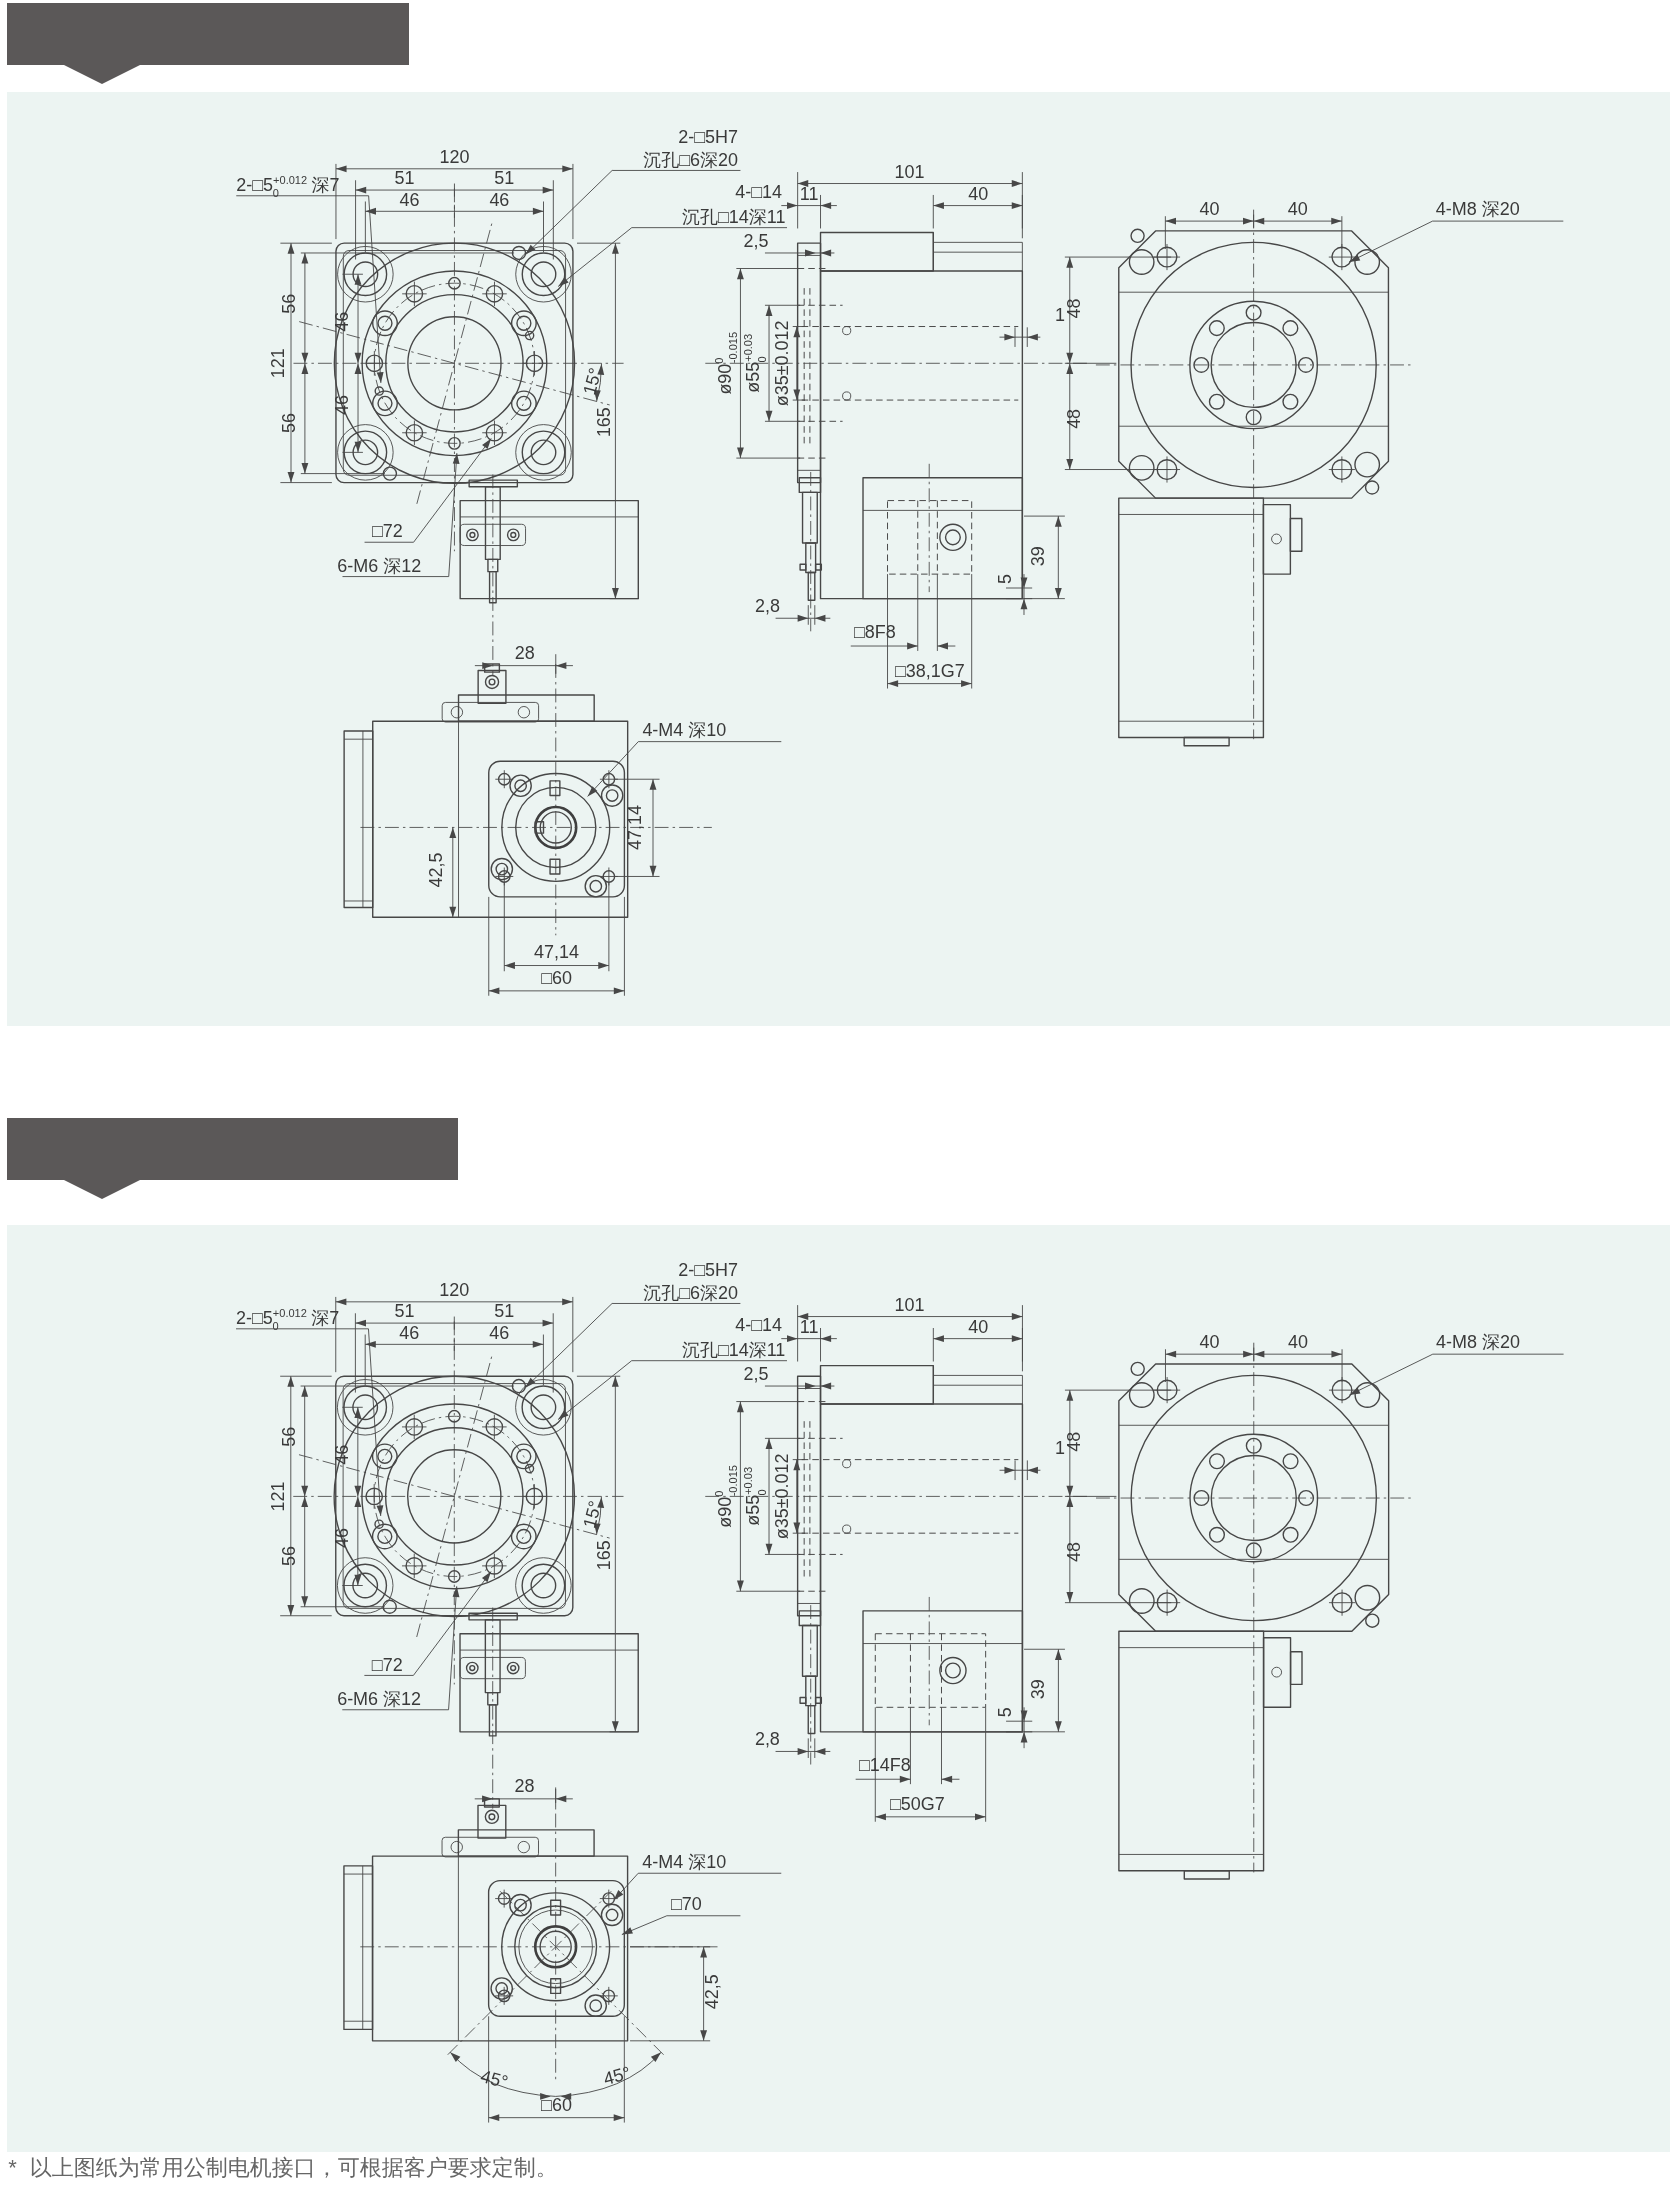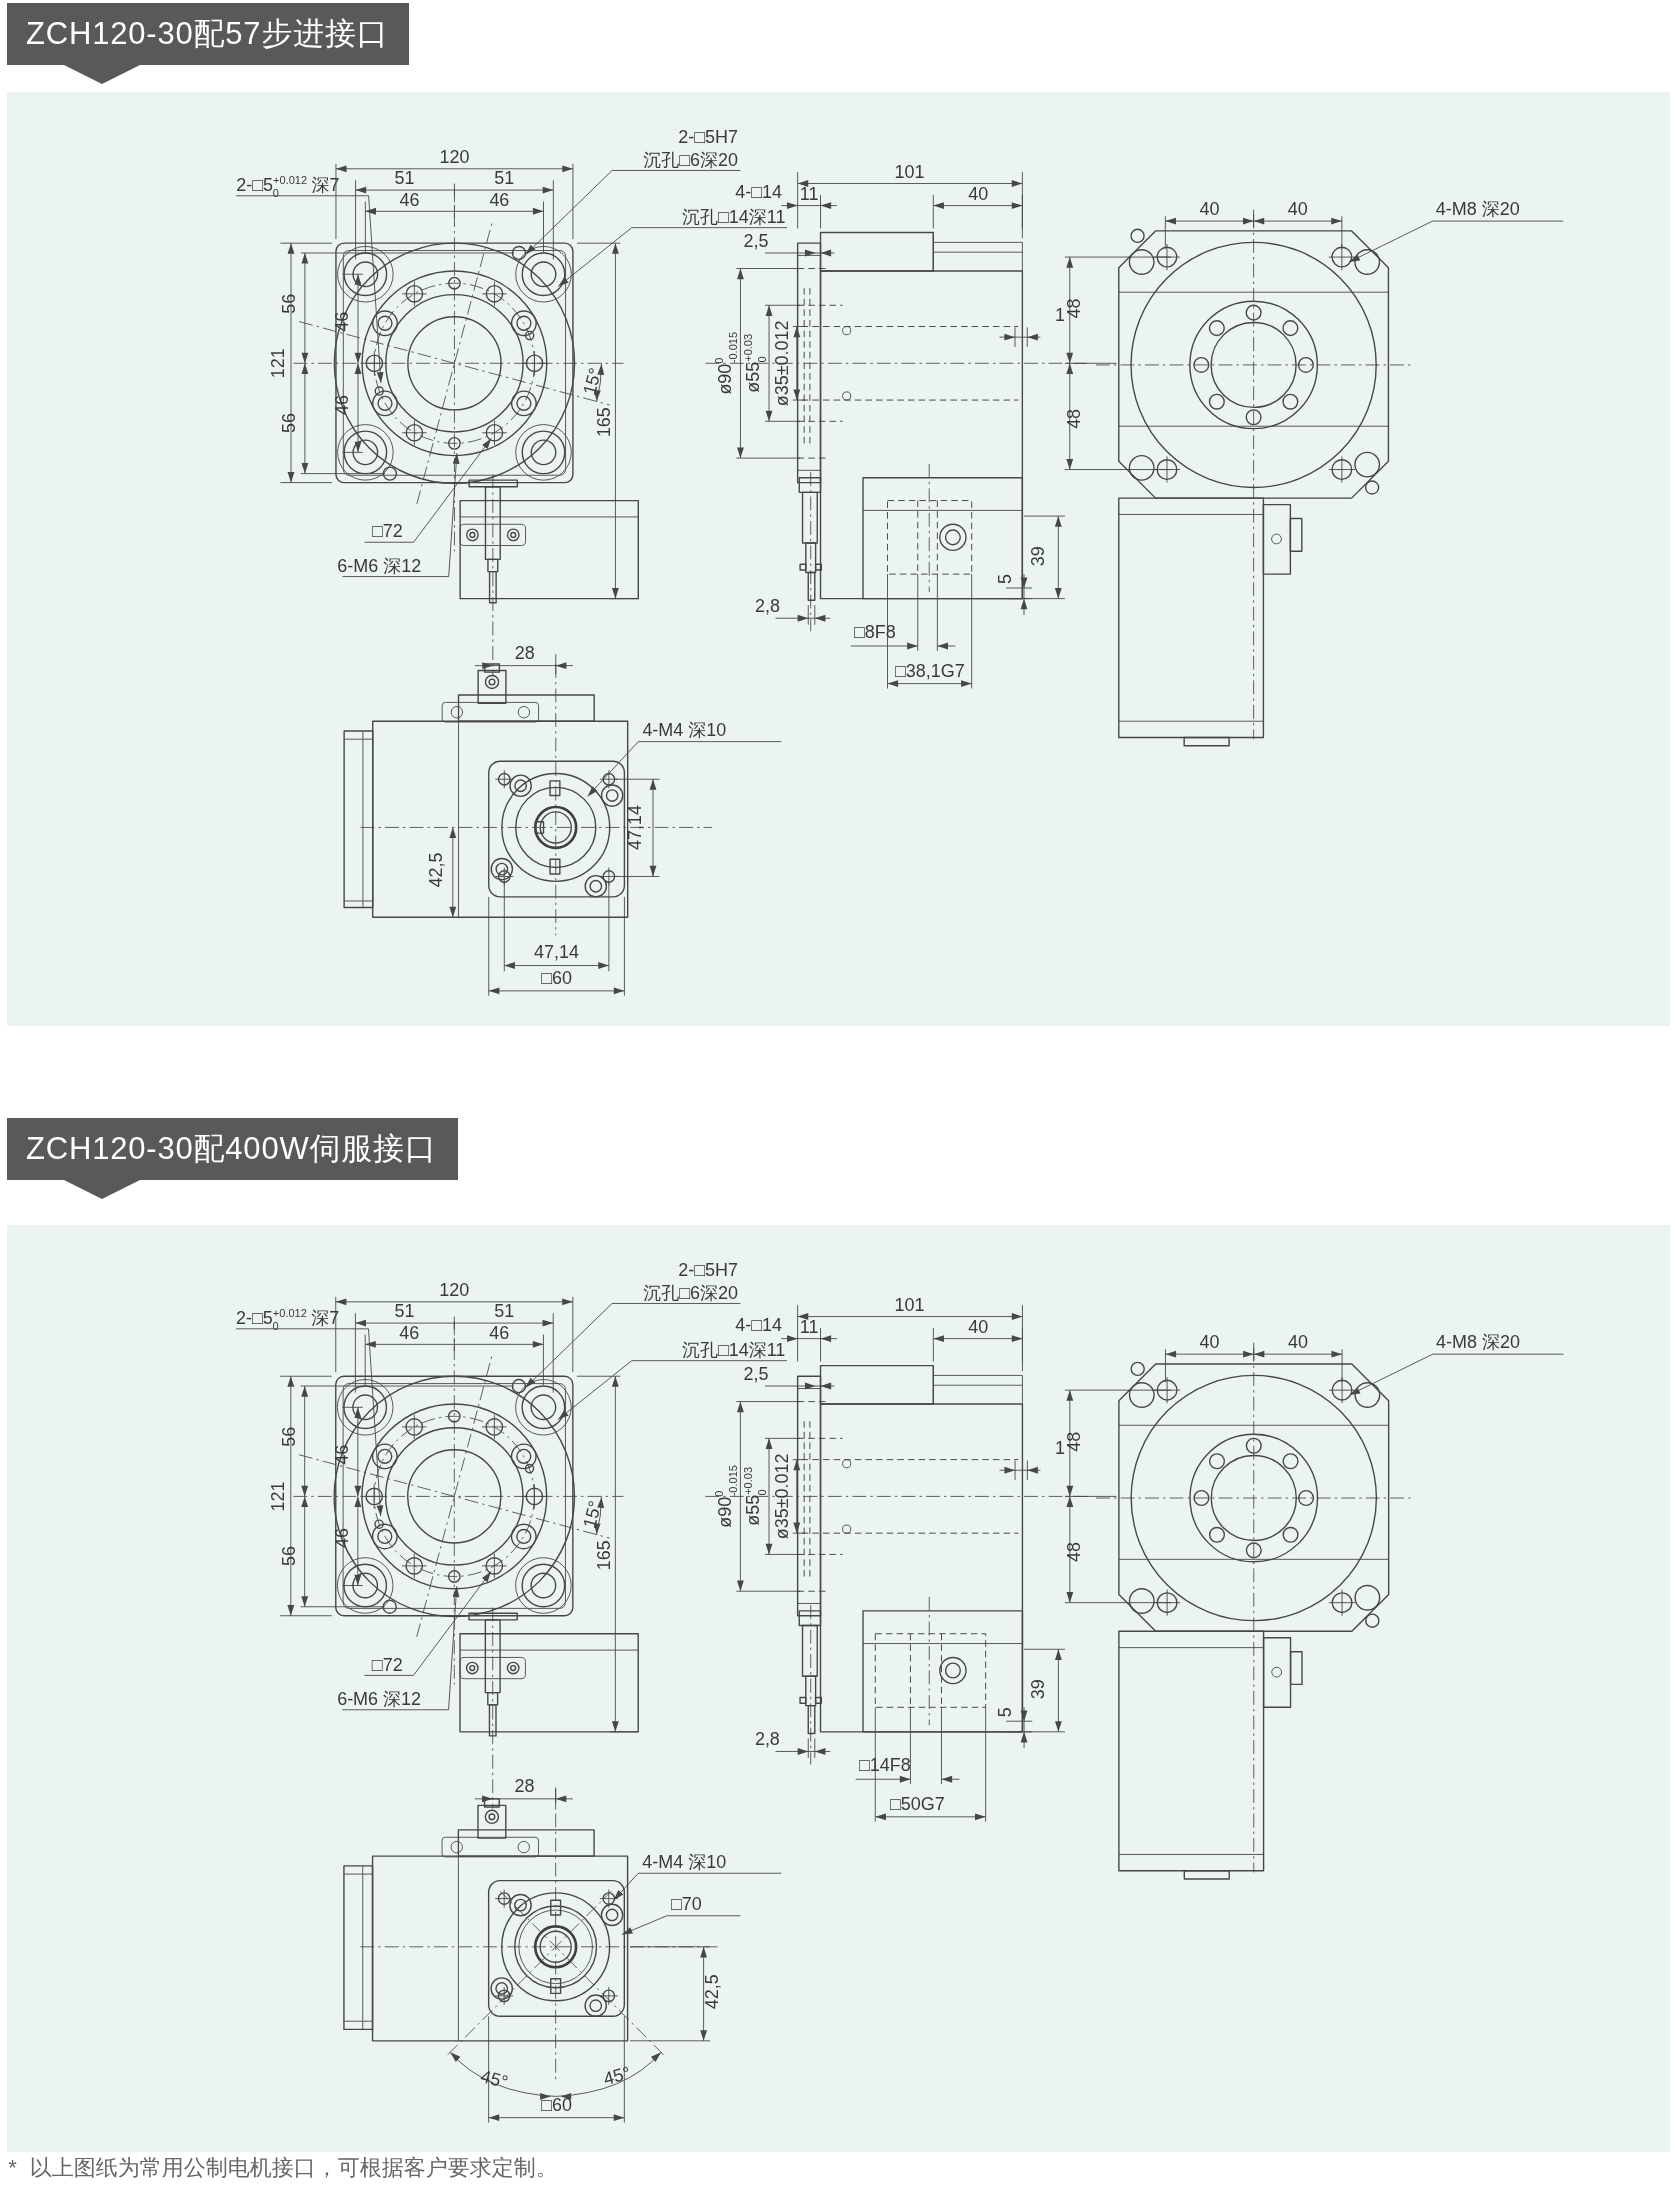--- a/index.html
+++ b/index.html
@@ -31,21 +31,20 @@
   svg .tol{font-size:13.5px;}
   .footnote{
     position:absolute;left:8.2px;top:2153px;color:#666;font-size:22px;
     display:flex;gap:13px;align-items:baseline;
   }
 </style>
 </head>
 <body>
 
 <div class="banner" style="top:2.5px;width:402px;">
-  <span>ZCH120-30配57步进接口</span>
   <div class="notch"></div>
 </div>
 
 <div class="panel" style="top:92px;height:934px;"></div>
 <svg style="top:92px;" width="1663" height="934" viewBox="8 0 2034 1143">
     <g>
       <g>
         <circle cx="446" cy="223" r="34" class="thin"></circle>
         <circle cx="664" cy="223" r="34" class="thin"></circle>
         <circle cx="446" cy="441" r="34" class="thin"></circle>
@@ -452,21 +451,20 @@
         <text x="785" y="788" class="dim" text-anchor="start"><tspan>4-M4 深10</tspan></text>
         <text x="783" y="900" class="dim" text-anchor="middle" transform="rotate(-90 783 900)"><tspan>47,14</tspan></text>
         <text x="540" y="952" class="dim" text-anchor="middle" transform="rotate(-90 540 952)"><tspan>42,5</tspan></text>
         <text x="680" y="1060" class="dim" text-anchor="middle"><tspan>47,14</tspan></text>
         <text x="680" y="1092" class="dim" text-anchor="middle"><tspan>□60</tspan></text>
       </g>
     </g>
   </svg>
 
 <div class="banner" style="top:1118px;width:451px;">
-  <span>ZCH120-30配400W伺服接口</span>
   <div class="notch"></div>
 </div>
 
 <div class="panel" style="top:1225px;height:927px;"></div>
 <svg style="top:1225px;" width="1663" height="927" viewBox="8 0 2034 1134">
     <g>
       <g>
         <circle cx="446" cy="223" r="34" class="thin"></circle>
         <circle cx="664" cy="223" r="34" class="thin"></circle>
         <circle cx="446" cy="441" r="34" class="thin"></circle>

